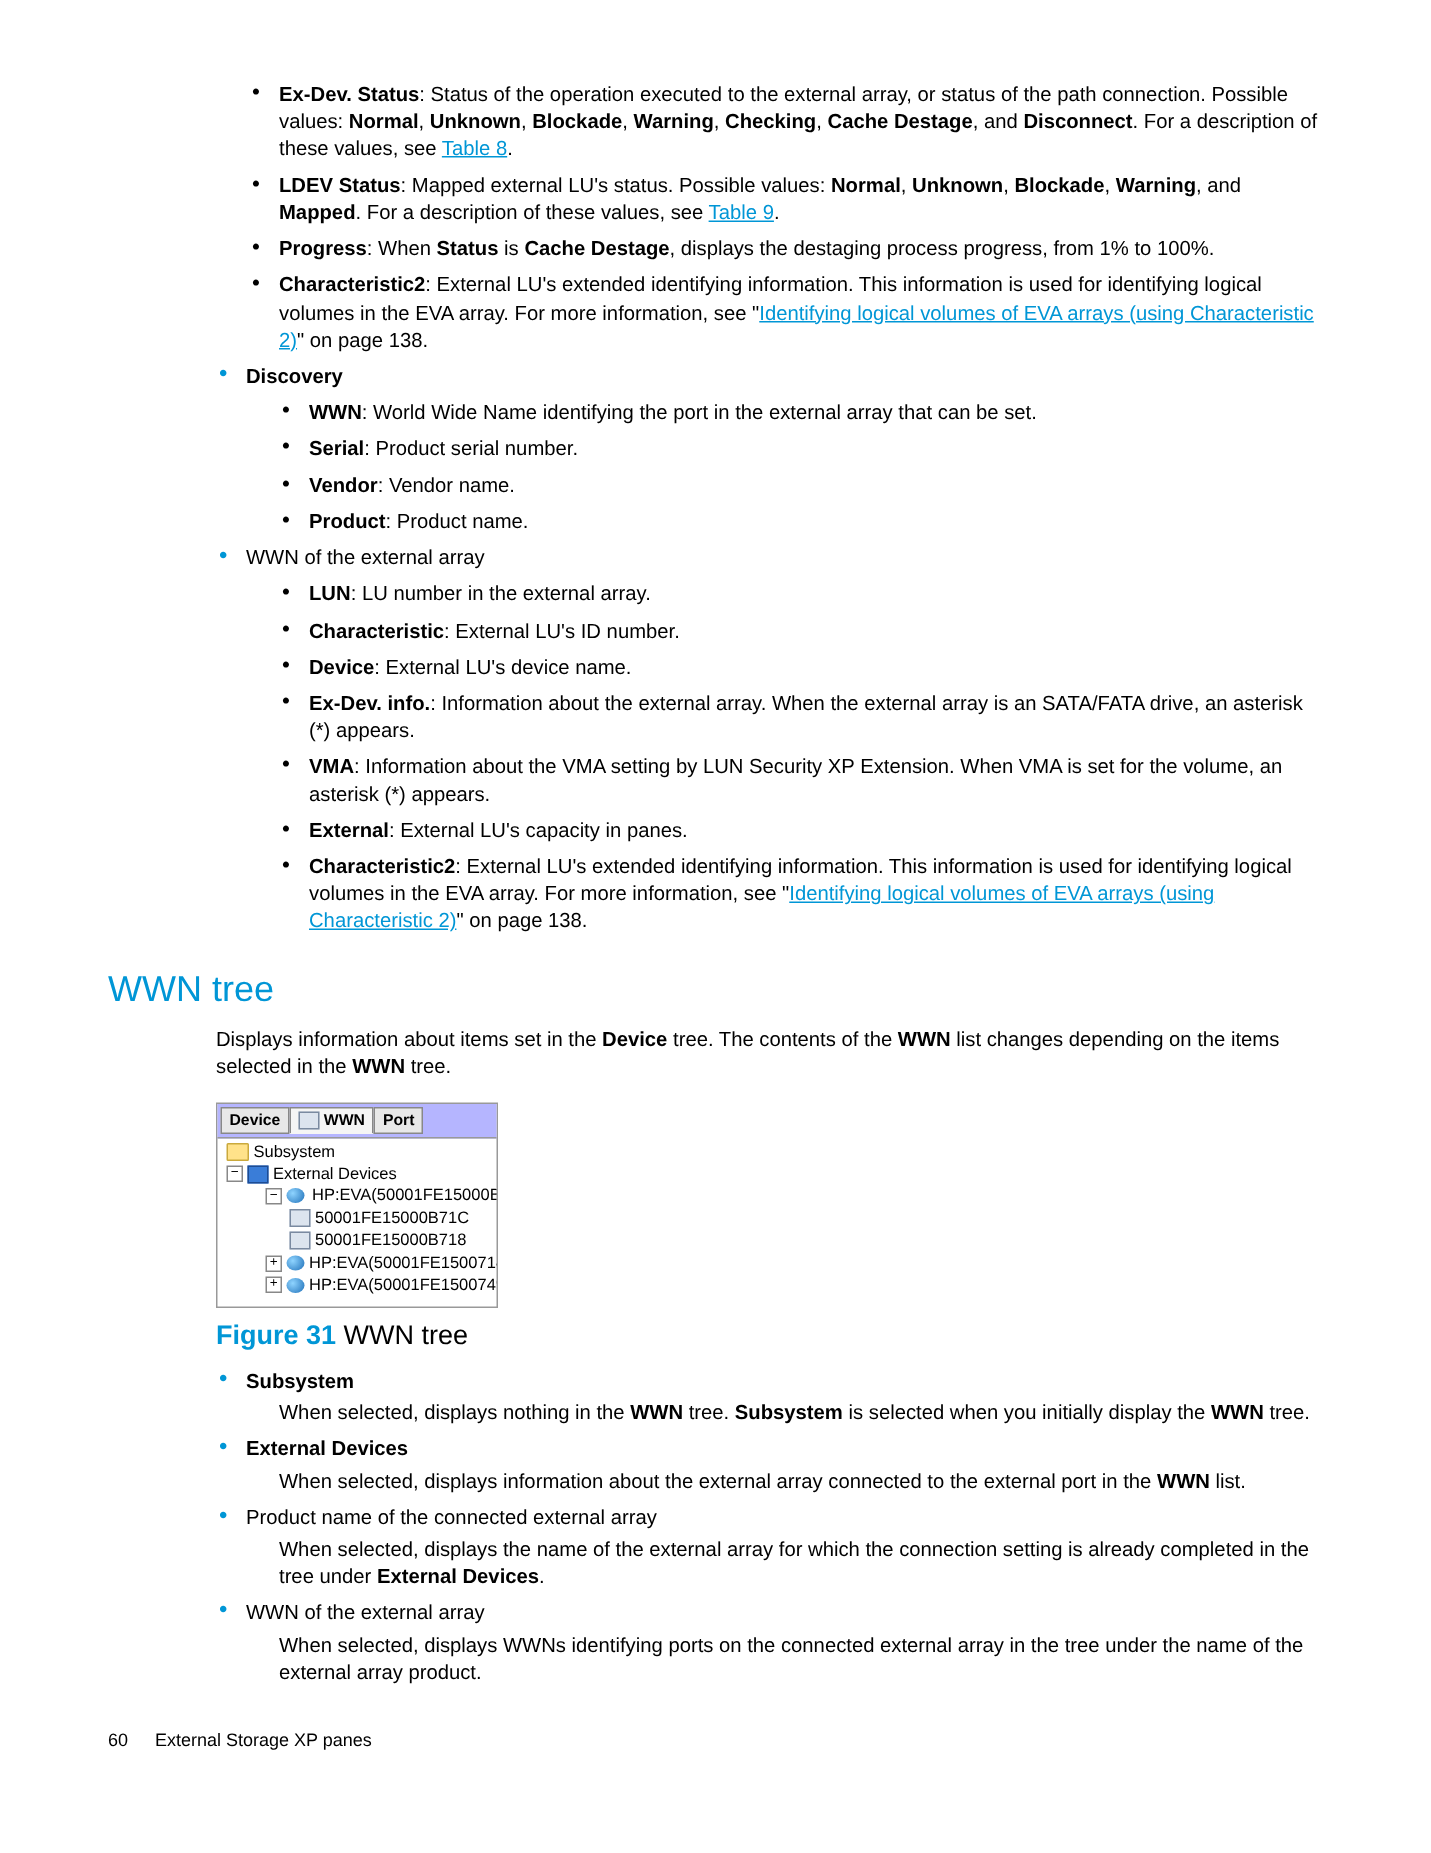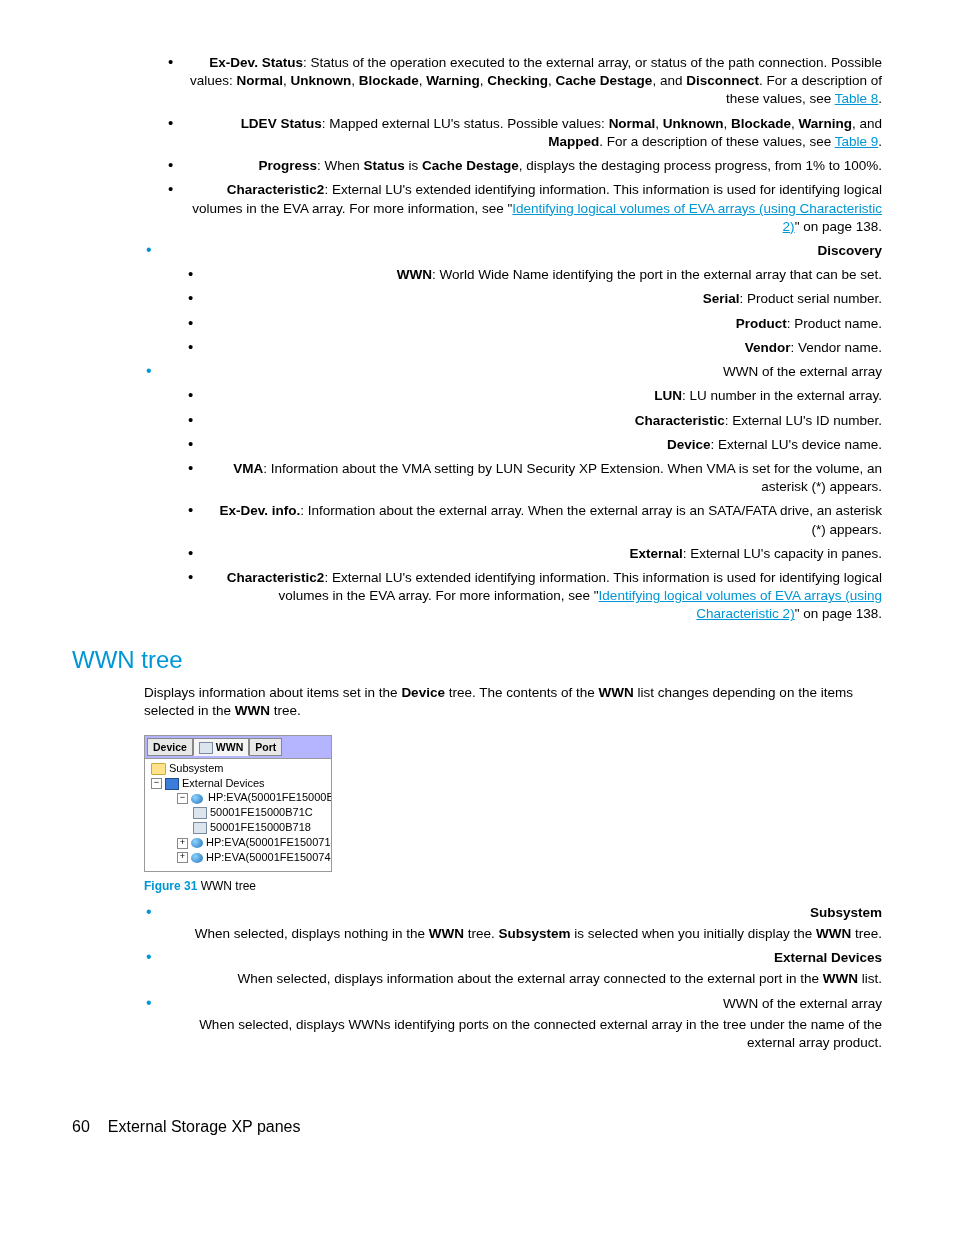--- a/index.html
+++ b/index.html
@@ -12,21 +12,20 @@
     box-sizing: border-box;
     line-height: 1.35;
   }
   .content {
     margin-left: 72px;
   }
   ul {
     list-style: none;
     padding: 0;
     margin: 0;
-    text-align: right;
   }
   li.bullet-top {
     position: relative;
     padding-left: 20px;
     margin-bottom: 6px;
   }
   li.bullet-top::before {
     content: "•";
     position: absolute;
     left: 2px;
@@ -127,27 +126,27 @@
     display: inline-block;
     width: 12px; height: 10px;
     vertical-align: middle;
     margin-right: 3px;
   }
   .folder { background: #ffe28a; border: 1px solid #caa93c; border-radius: 1px; width: 13px; height: 10px;}
   .cube { background: #3a7dd8; border: 1px solid #1d4c94; }
   .globe { background: radial-gradient(circle at 35% 35%, #8fd4ff, #1e6fb8); border-radius: 50%; }
   .card { background: #dce4ee; border: 1px solid #7a8aa0; }
   .fig-caption {
-    font-size: 12px;
+    font-size: 18px;
     margin-bottom: 10px;
   }
   .fig-caption .label { color: #0096d6; font-weight: bold; }
   .footer {
-    margin-top: 64px;
-    font-size: 16px;
+    margin-top: 28px;
+    font-size: 12px;
   }
   .footer .pn { margin-right: 18px; }
 </style>
 </head>
 <body>
 
 <div class="content">
 
   <ul class="sub-list">
     <li class="bullet-sub">
@@ -163,33 +162,33 @@
       <b>Characteristic2</b><span>: External LU's extended identifying information. This information is used for identifying logical volumes in the EVA array. For more information, see "</span><span class="link">Identifying logical volumes of EVA arrays (using Characteristic 2)</span><span>" on page 138.</span>
     </li>
   </ul>
 
   <ul>
     <li class="bullet-top">
       <b>Discovery</b>
       <ul class="sub-list">
         <li class="bullet-sub"><b>WWN</b><span>: World Wide Name identifying the port in the external array that can be set.</span></li>
         <li class="bullet-sub"><b>Serial</b><span>: Product serial number.</span></li>
+        <li class="bullet-sub"><b>Vendor</b><span>: Vendor name.</span></li>
         <li class="bullet-sub"><b>Product</b><span>: Product name.</span></li>
-        <li class="bullet-sub"><b>Vendor</b><span>: Vendor name.</span></li>
       </ul>
     </li>
 
     <li class="bullet-top">
       <span>WWN of the external array</span>
       <ul class="sub-list">
         <li class="bullet-sub"><b>LUN</b><span>: LU number in the external array.</span></li>
         <li class="bullet-sub"><b>Characteristic</b><span>: External LU's ID number.</span></li>
         <li class="bullet-sub"><b>Device</b><span>: External LU's device name.</span></li>
+        <li class="bullet-sub"><b>Ex-Dev. info.</b><span>: Information about the external array. When the external array is an SATA/FATA drive, an asterisk (*) appears.</span></li>
         <li class="bullet-sub"><b>VMA</b><span>: Information about the VMA setting by LUN Security XP Extension. When VMA is set for the volume, an asterisk (*) appears.</span></li>
-        <li class="bullet-sub"><b>Ex-Dev. info.</b><span>: Information about the external array. When the external array is an SATA/FATA drive, an asterisk (*) appears.</span></li>
         <li class="bullet-sub"><b>External</b><span>: External LU's capacity in panes.</span></li>
         <li class="bullet-sub">
           <b>Characteristic2</b><span>: External LU's extended identifying information. This information is used for identifying logical volumes in the EVA array. For more information, see "</span><span class="link">Identifying logical volumes of EVA arrays (using Characteristic 2)</span><span>" on page 138.</span>
         </li>
       </ul>
     </li>
   </ul>
 </div>
 
 <h2 class="section">WWN tree</h2>
@@ -222,20 +221,24 @@
   <ul>
     <li class="bullet-top">
       <b>Subsystem</b>
       <div class="desc"><span>When selected, displays nothing in the </span><b>WWN</b><span> tree. </span><b>Subsystem</b><span> is selected when you initially display the </span><b>WWN</b><span> tree.</span></div>
     </li>
     <li class="bullet-top">
       <b>External Devices</b>
       <div class="desc"><span>When selected, displays information about the external array connected to the external port in the </span><b>WWN</b><span> list.</span></div>
     </li>
     <li class="bullet-top">
+      <span>Product name of the connected external array</span>
+      <div class="desc"><span>When selected, displays the name of the external array for which the connection setting is already completed in the tree under </span><b>External Devices</b><span>.</span></div>
+    </li>
+    <li class="bullet-top">
       <span>WWN of the external array</span>
       <div class="desc"><span>When selected, displays WWNs identifying ports on the connected external array in the tree under the name of the external array product.</span></div>
     </li>
   </ul>
 </div>
 
 <div class="footer">
   <span class="pn">60</span><span>External Storage XP panes</span>
 </div>
 

